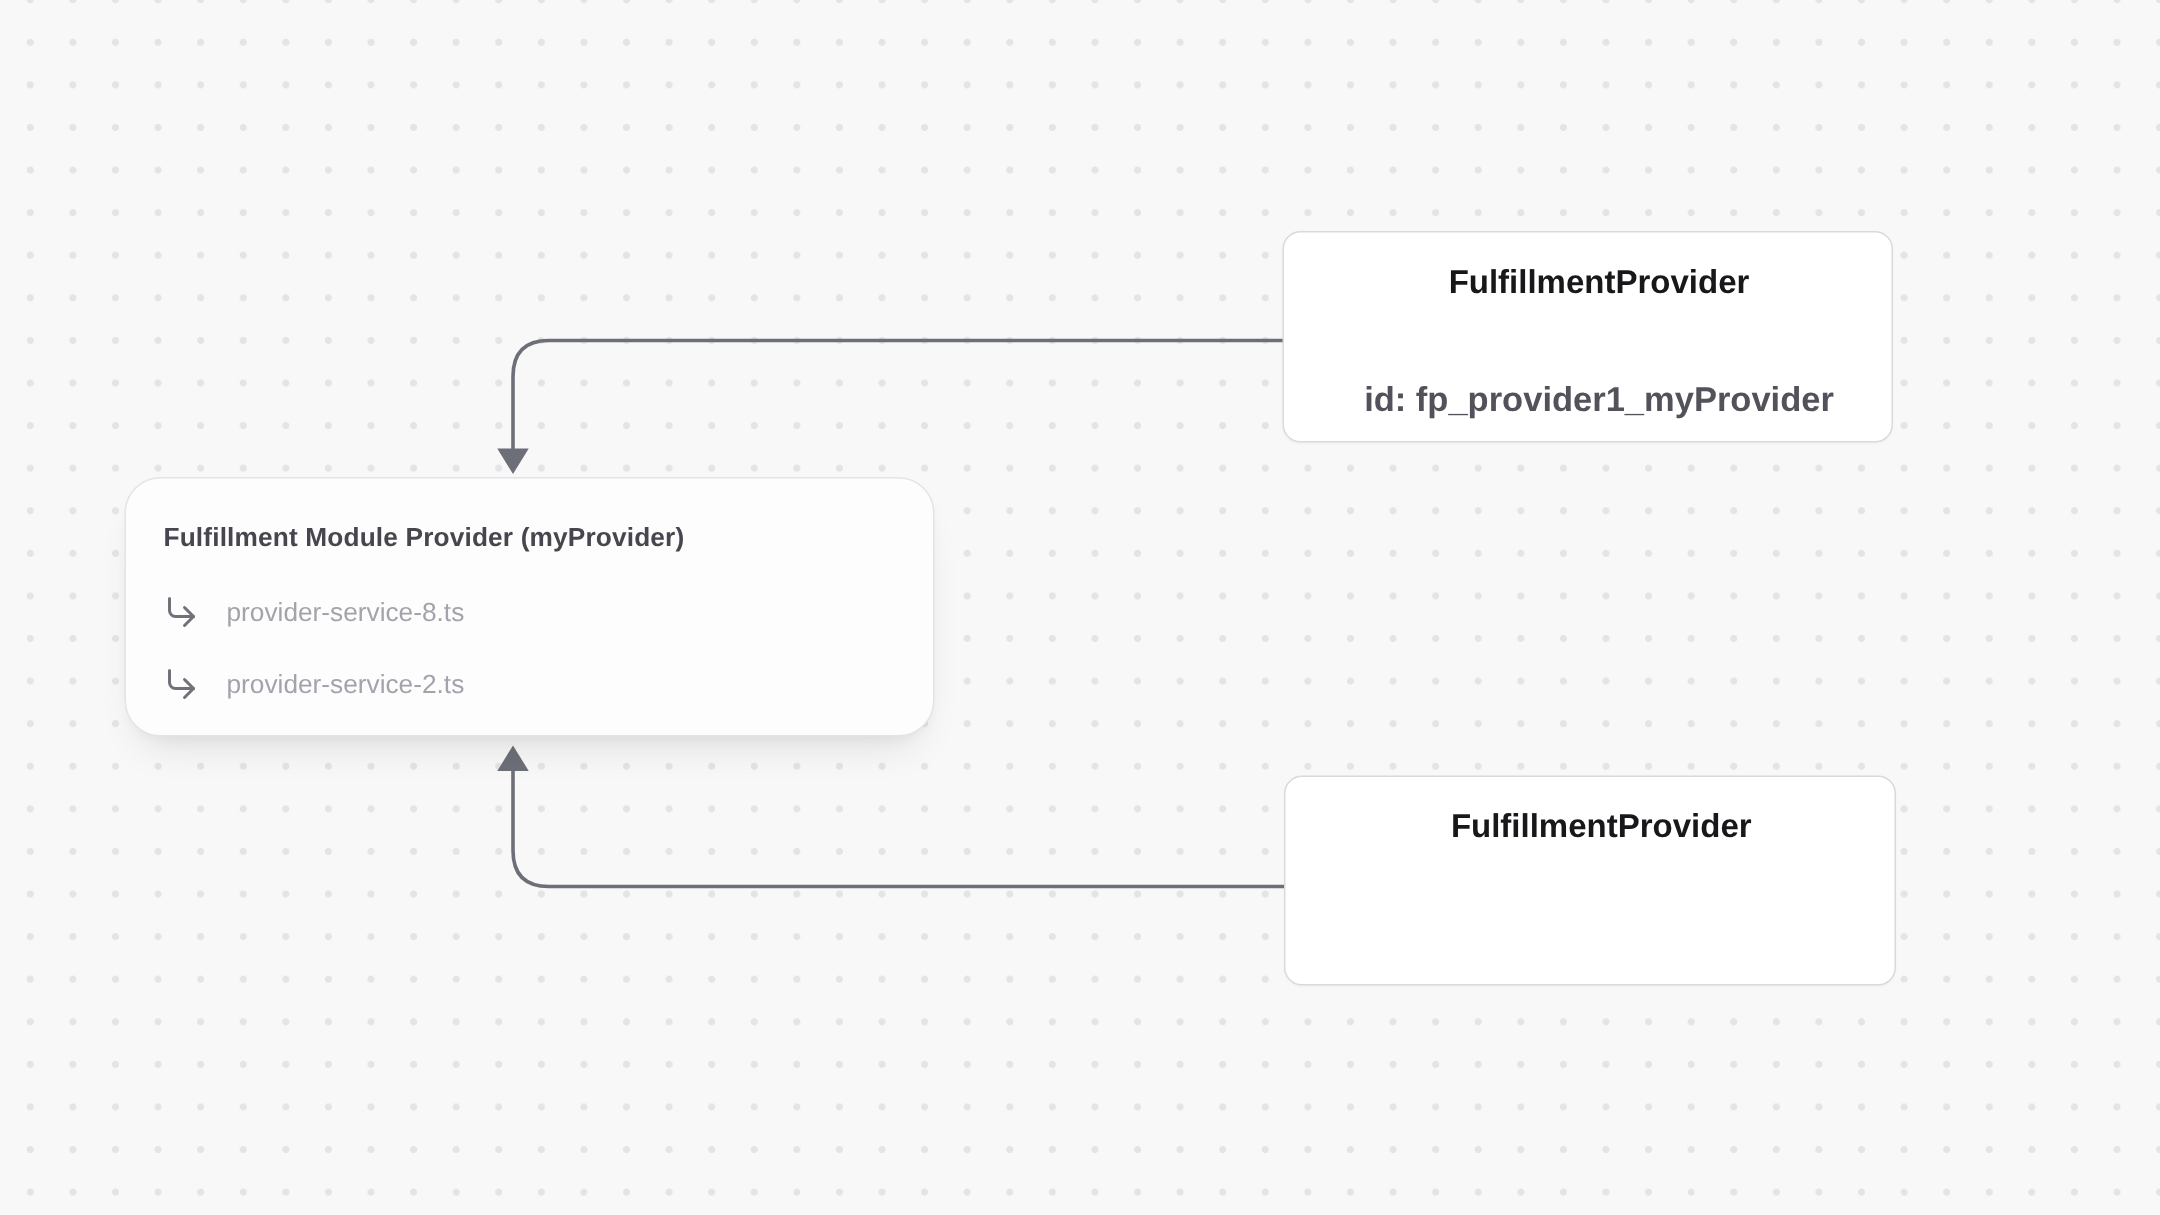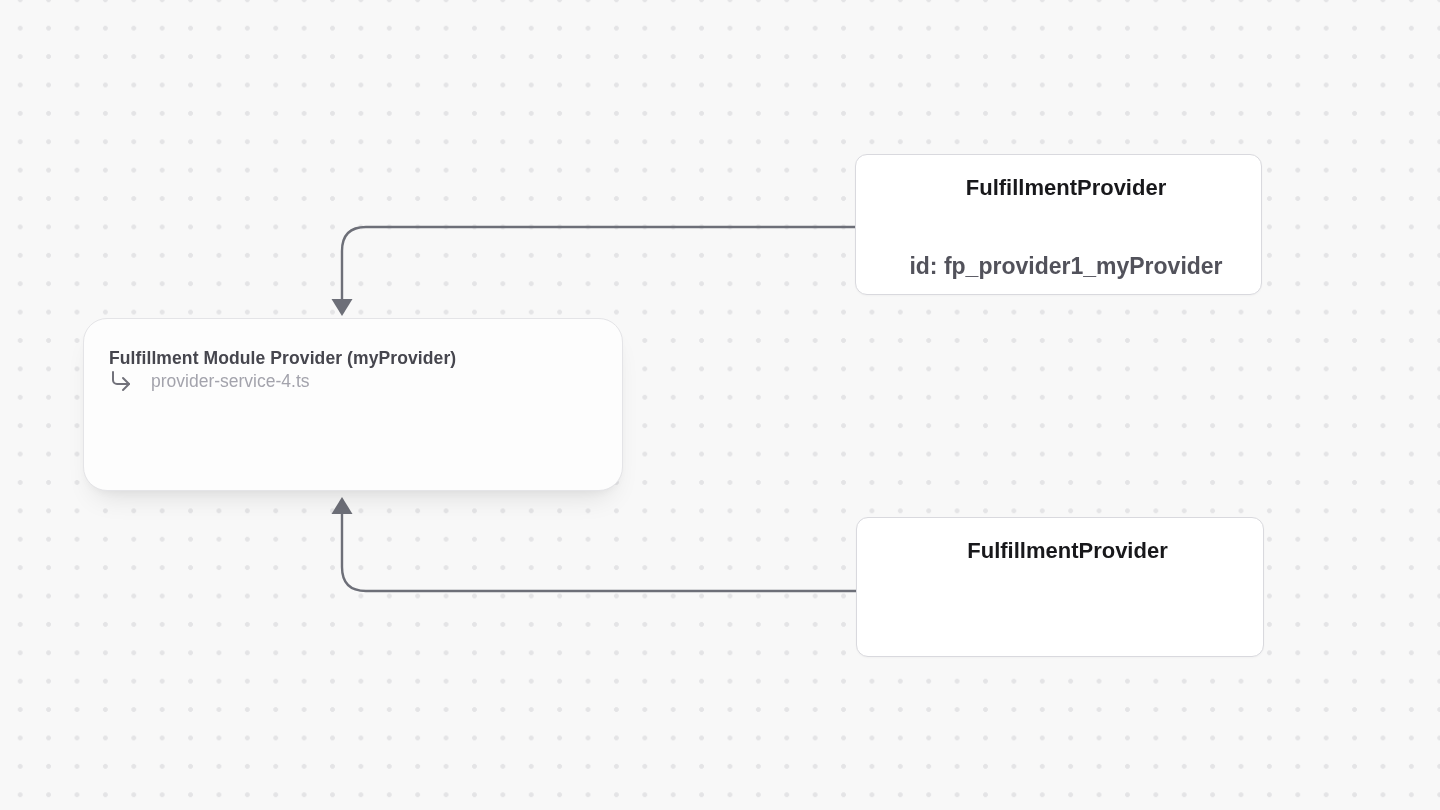--- a/index.html
+++ b/index.html
@@ -37,20 +37,21 @@
     border-radius: 24px;
     box-shadow: 0 16px 28px -12px rgba(0,0,0,0.12), 0 4px 10px -4px rgba(0,0,0,0.05);
     padding: 28px 25px 24px 25px;
   }
   .module-title {
     font-size: 17.5px;
     font-weight: 600;
     line-height: 22px;
     color: #46464e;
     letter-spacing: 0.1px;
+    margin-bottom: 27px;
     white-space: nowrap;
   }
   .service-row {
     display: flex;
     align-items: center;
     gap: 18px;
     height: 24px;
     margin-bottom: 24px;
   }
   .service-row:last-child { margin-bottom: 0; }
@@ -114,23 +115,30 @@
   </svg>
 
   <div class="module-node">
     <div class="module-title">Fulfillment Module Provider (myProvider)</div>
 
     <div class="service-row">
       <svg class="svc-icon" viewBox="0 0 24 24" fill="none" stroke="#71717a" stroke-width="2" stroke-linecap="round" stroke-linejoin="round">
         <polyline points="14 9 20 15 14 21"></polyline>
         <path d="M4 3v8a4 4 0 0 0 4 4h12"></path>
       </svg>
-      <span class="service-label">provider-service-4.ts</span>
+      <span class="service-label">provider-service-8.ts</span>
     </div>
 
+    <div class="service-row">
+      <svg class="svc-icon" viewBox="0 0 24 24" fill="none" stroke="#71717a" stroke-width="2" stroke-linecap="round" stroke-linejoin="round">
+        <polyline points="14 9 20 15 14 21"></polyline>
+        <path d="M4 3v8a4 4 0 0 0 4 4h12"></path>
+      </svg>
+      <span class="service-label">provider-service-2.ts</span>
+    </div>
   </div>
 
   <div class="provider-node p1">
     <div class="provider-title">FulfillmentProvider</div>
     <div class="provider-id">id: fp_provider1_myProvider</div>
   </div>
 
   <div class="provider-node p2">
     <div class="provider-title">FulfillmentProvider</div>
   </div>

